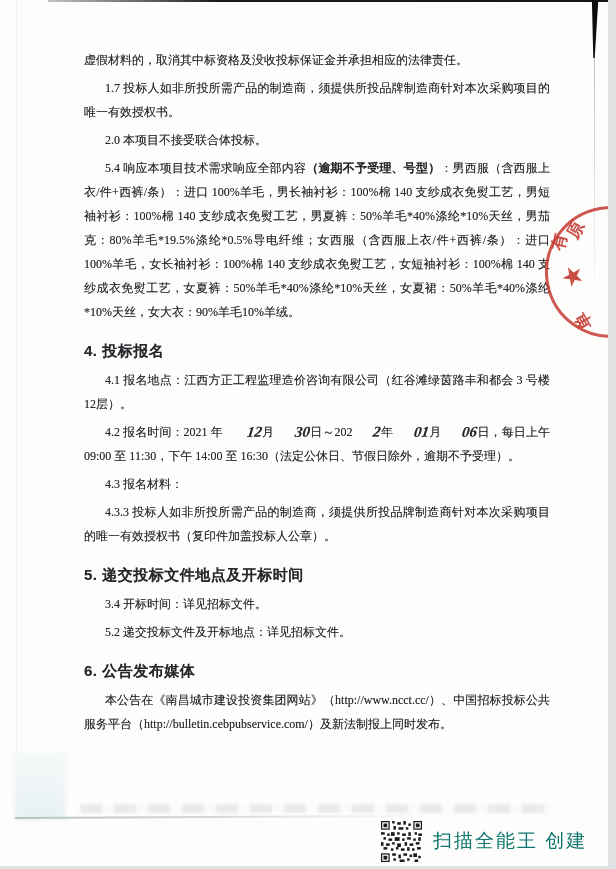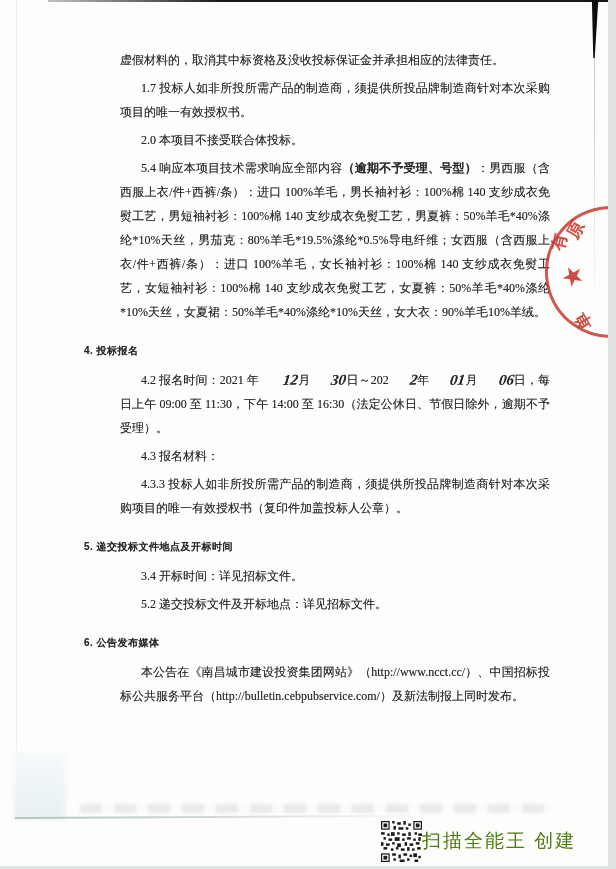--- a/index.html
+++ b/index.html
@@ -21,41 +21,41 @@
   .paper-bottom-edge { position:absolute; left:15px; top:816px; width:420px; height:2px;
     background:linear-gradient(90deg,#b9c3c3,#ccd4d4 40%, rgba(214,220,220,0)); transform:rotate(-0.3deg); z-index:2; }
   .bleed-band { position:absolute; left:80px; top:804px; width:470px; height:9px; opacity:.45; filter:blur(1.4px);
     background:repeating-linear-gradient(90deg, #cfd6d4 0 22px, rgba(223,228,226,.2) 22px 34px); z-index:1; }
   .blue-patch { position:absolute; left:14px; top:752px; width:52px; height:68px; filter:blur(2px); opacity:.85;
     background:linear-gradient(180deg,#f4f9fa,#e5eff1); z-index:1; }
   
   .doc { position:absolute; left:84px; top:44px; width:466px; color:#26262b;
     font-size:12px; line-height:24px; text-align:justify; z-index:2;
     text-shadow:0 0 .4px rgba(30,30,40,.45); }
-  .doc .para { margin-top:4px;margin-left:36px; }
+  .doc .para { margin-top:4px; }
   .doc .para.indent { text-indent:21px; }
-  .doc .heading { font-weight:700; font-size:10px; margin-top:15px; margin-bottom:5px;
+  .doc .heading { font-weight:700; font-size:15px; margin-top:15px; margin-bottom:5px;
     font-family:"Liberation Sans","DejaVu Sans",sans-serif; letter-spacing:.5px; }
   .doc .b { font-weight:700; }
   .doc .hand { display:inline-block; font-size:15px; font-style:italic; font-weight:600;
     transform:skew(-9deg) rotate(-2deg); vertical-align:-1px; line-height:0; }
   
   .stamp { position:absolute; left:545px; top:206px; width:132px; height:132px; z-index:3;
     transform:rotate(-10deg); color:#c63a31; }
   .stamp .ring { position:absolute; inset:0; border:3.5px solid rgba(198,58,49,.85); border-radius:50%; }
   .stamp .ch { position:absolute; font-weight:700; font-size:17px;
     font-family:"Liberation Sans","DejaVu Sans",sans-serif; opacity:.9; }
   .stamp .c1 { left:12px; top:16px; transform:rotate(-68deg); }
   .stamp .c2 { left:30px; top:7px;  transform:rotate(-50deg); }
   .stamp .c3 { left:22px; top:98px; transform:rotate(-110deg); }
   .stamp .star { position:absolute; left:16px; top:48px; font-size:26px; transform:rotate(-18deg); opacity:.9; }
   
   .footer { position:absolute; left:381px; top:820px; height:42px; display:flex; align-items:center; z-index:5; }
   .qr { width:41px; height:41px; }
-  .footer .label { font-size:19px; letter-spacing:2px; color:#4d7c0f;
+  .footer .label { margin-left:11px; font-size:19px; letter-spacing:2px; color:#0f766e;
     font-family:"Liberation Sans","DejaVu Sans",sans-serif;text-align:center; }
 </style>
 </head>
 <body>
 
 <div class="edge-top"></div>
 <div class="wedge-topright"></div>
 <div class="seam-right"></div>
 <div class="left-line"></div>
 <div class="blue-patch"></div>
@@ -63,20 +63,21 @@
 <div class="paper-bottom-edge"></div>
 <div class="strip-right"></div>
 <div class="strip-bottom"></div>
 
 <div class="doc" id="doc">
     <div class="para"><span>虚假材料的，取消其中标资格及没收投标保证金并承担相应的法律责任。</span></div>
     <div class="para indent"><span>1.7 投标人如非所投所需产品的制造商，须提供所投品牌制造商针对本次采购项目的唯一有效授权书。</span></div>
     <div class="para indent"><span>2.0 本项目不接受联合体投标。</span></div>
     <div class="para indent"><span>5.4 响应本项目技术需求响应全部内容</span><span class="b">（逾期不予受理、号型）</span><span>：男西服（含西服上衣/件+西裤/条）：进口 100%羊毛，男长袖衬衫：100%棉 140 支纱成衣免熨工艺，男短袖衬衫：100%棉 140 支纱成衣免熨工艺，男夏裤：50%羊毛*40%涤纶*10%天丝，男茄克：80%羊毛*19.5%涤纶*0.5%导电纤维；女西服（含西服上衣/件+西裤/条）：进口 100%羊毛，女长袖衬衫：100%棉 140 支纱成衣免熨工艺，女短袖衬衫：100%棉 140 支纱成衣免熨工艺，女夏裤：50%羊毛*40%涤纶*10%天丝，女夏裙：50%羊毛*40%涤纶*10%天丝，女大衣：90%羊毛10%羊绒。</span></div>
     <div class="heading"><span>4. 投标报名</span></div>
+    <div class="para indent"><span>4.1 报名地点：江西方正工程监理造价咨询有限公司（红谷滩绿茵路丰和都会 3 号楼 12层）。</span></div>
     <div class="para indent"><span>4.2 报名时间：2021 年 </span><span class="hand">12</span><span>月</span><span class="hand">30</span><span>日～202</span><span class="hand">2</span><span>年</span><span class="hand">01</span><span>月</span><span class="hand">06</span><span>日，每日上午 09:00 至 11:30，下午 14:00 至 16:30（法定公休日、节假日除外，逾期不予受理）。</span></div>
     <div class="para indent"><span>4.3  报名材料：</span></div>
     <div class="para indent"><span>4.3.3 投标人如非所投所需产品的制造商，须提供所投品牌制造商针对本次采购项目的唯一有效授权书（复印件加盖投标人公章）。</span></div>
     <div class="heading"><span>5. 递交投标文件地点及开标时间</span></div>
     <div class="para indent"><span>3.4 开标时间：详见招标文件。</span></div>
     <div class="para indent"><span>5.2 递交投标文件及开标地点：详见招标文件。</span></div>
     <div class="heading"><span>6. 公告发布媒体</span></div>
     <div class="para indent"><span>本公告在《南昌城市建设投资集团网站》（http://www.ncct.cc/）、中国招标投标公共服务平台（http://bulletin.cebpubservice.com/）及新法制报上同时发布。</span></div>
   </div>
 

